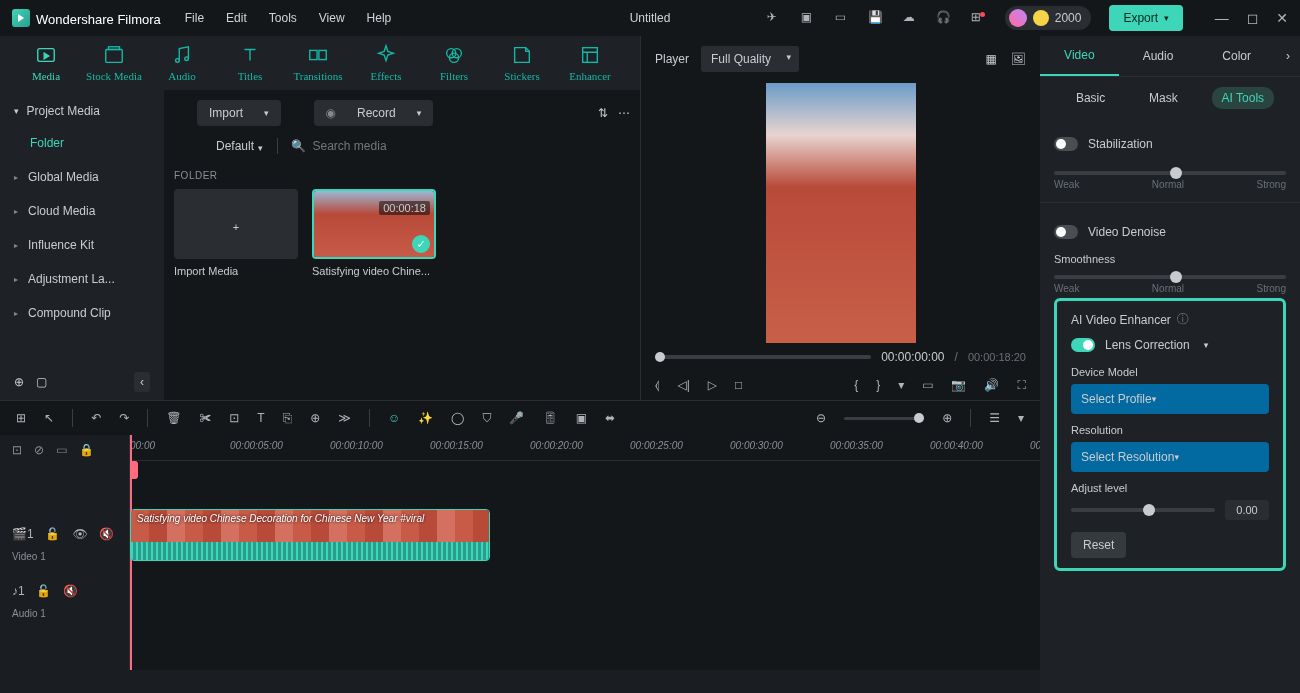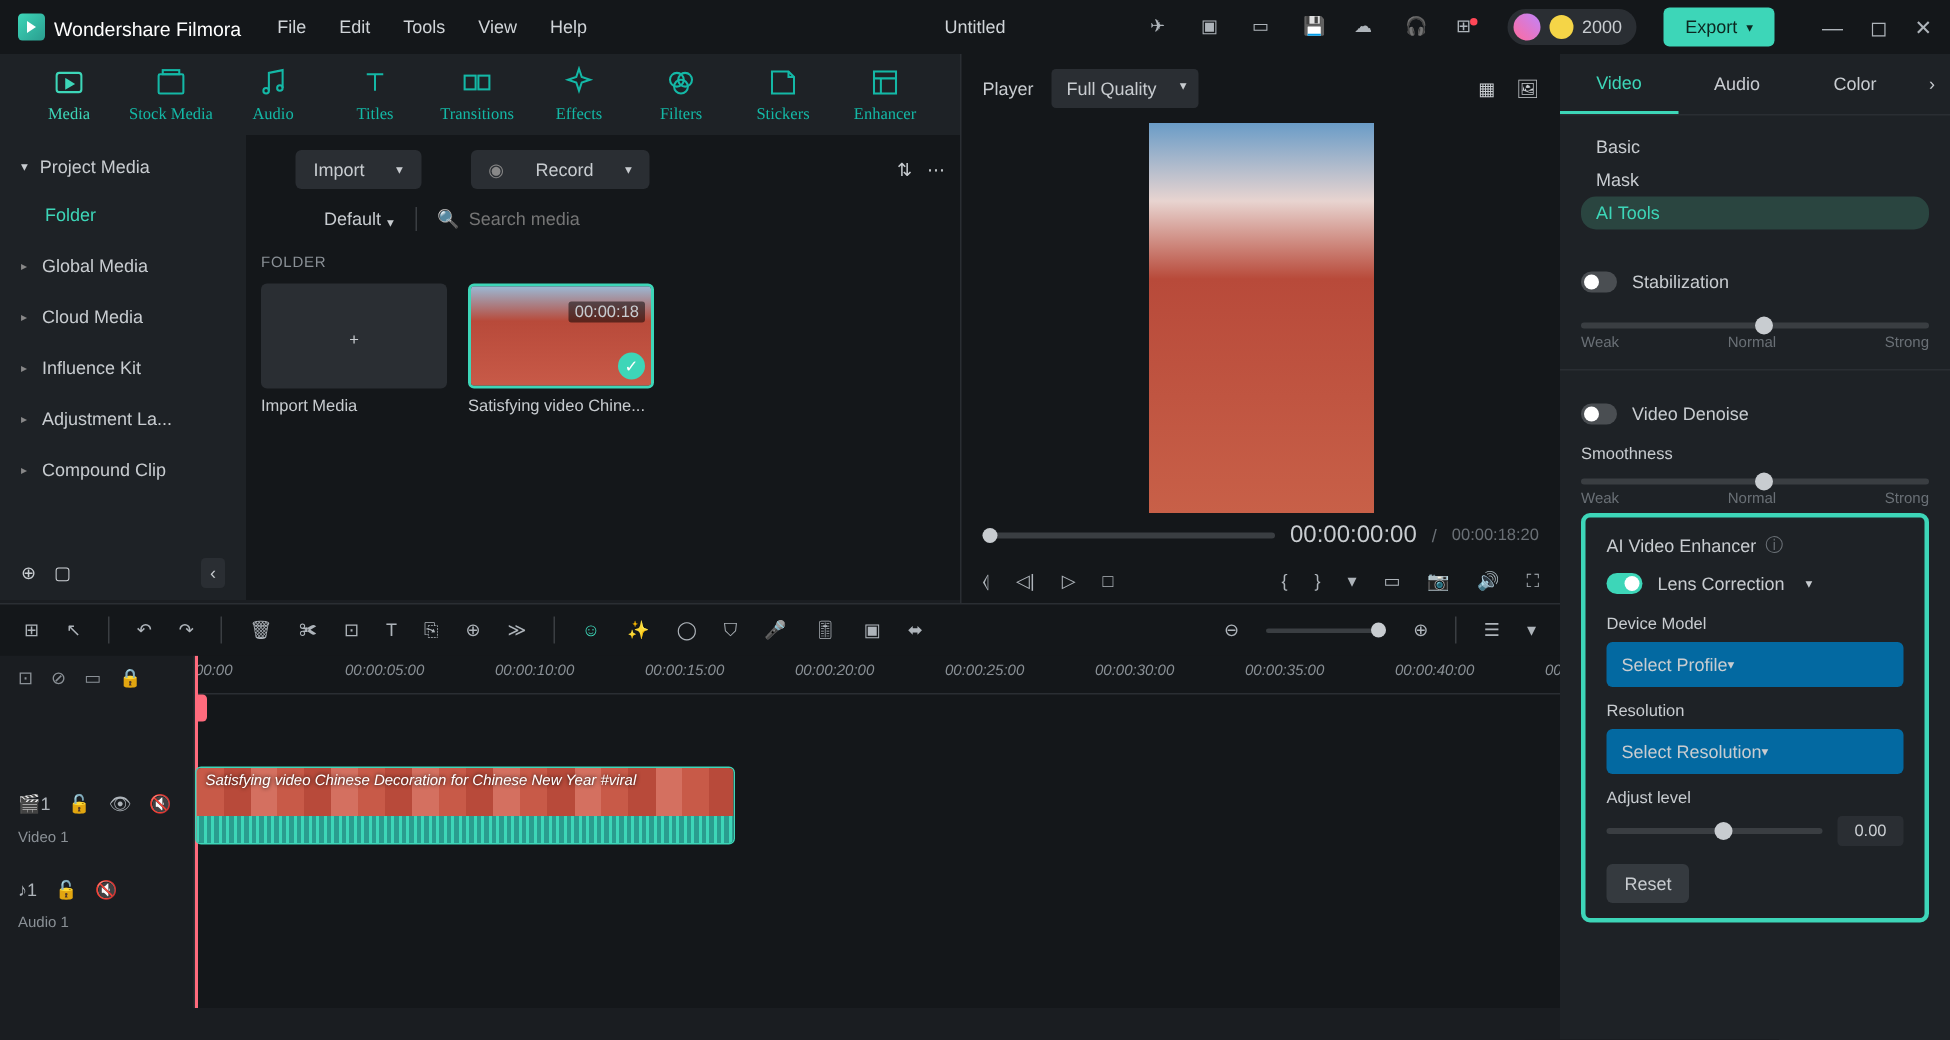--- a/index.html
+++ b/index.html
@@ -63,21 +63,21 @@
 .preview-inner{width:150px;height:260px;background:linear-gradient(180deg,#6a9cc7 0%,#e8d4d0 20%,#b84a3a 40%,#c86048 100%);overflow:hidden;}
 .timebar{display:flex;align-items:center;padding:6px 14px;gap:10px;}
 .prog{flex:1;height:4px;background:#3a3e42;border-radius:2px;position:relative;}
 .prog-handle{position:absolute;left:0;top:-3px;width:10px;height:10px;border-radius:50%;background:#c8ccd0;}
 .controls{display:flex;align-items:center;gap:18px;padding:8px 14px;}
 .controls svg,.controls span{cursor:pointer;color:#aeb4ba;}
 .right-panel{width:260px;background:#1e2226;display:flex;flex-direction:column;}
 .rp-tabs{display:flex;align-items:center;border-bottom:1px solid #2a2e33;}
 .rp-tab{flex:1;text-align:center;padding:12px 0;cursor:pointer;font-size:12px;}
 .rp-tab.active{color:#3dd6b8;border-bottom:2px solid #3dd6b8;}
-.rp-subtabs{display:flex;justify-content:space-around;padding:10px 14px;flex-direction:column;}
+.rp-subtabs{display:flex;justify-content:space-around;padding:10px 14px;}
 .rp-subtab{cursor:pointer;font-size:12px;padding:4px 10px;border-radius:10px;}
 .rp-subtab.active{background:#2a4540;color:#3dd6b8;}
 .rp-body{flex:1;overflow-y:auto;padding:8px 14px;}
 .toggle-row{display:flex;align-items:center;gap:10px;padding:10px 0;}
 .toggle{width:24px;height:14px;border-radius:7px;background:#4a4e52;position:relative;cursor:pointer;}
 .toggle.on{background:#3dd6b8;}
 .toggle::after{content:"";position:absolute;width:10px;height:10px;border-radius:50%;background:#fff;top:2px;left:2px;}
 .toggle.on::after{left:12px;}
 .slider{height:4px;background:#3a3e42;border-radius:2px;position:relative;margin:10px 0 4px;}
 .slider-handle{position:absolute;top:-4px;width:12px;height:12px;border-radius:50%;background:#c8ccd0;}
@@ -297,21 +297,21 @@
               <span>🖼</span>
             </div>
   </div>
   <div class="preview">
             <div class="preview-inner"></div>
           </div>
   <div class="timebar">
     <div class="prog">
               <div class="prog-handle"></div>
             </div>
-    <span style="font-size:16px;">00:00:00:00</span>
+    <span style="font-size:12px;">00:00:00:00</span>
     <span style="color:#6a7076;">/</span>
     <span style="font-size:11px;color:#6a7076;">00:00:18:20</span>
   </div>
   <div class="controls">
     <span>⦉</span>
     <span>◁|</span>
     <span>▷</span>
     <span>□</span>
     <span style="flex:1"></span>
     <span>{</span>

